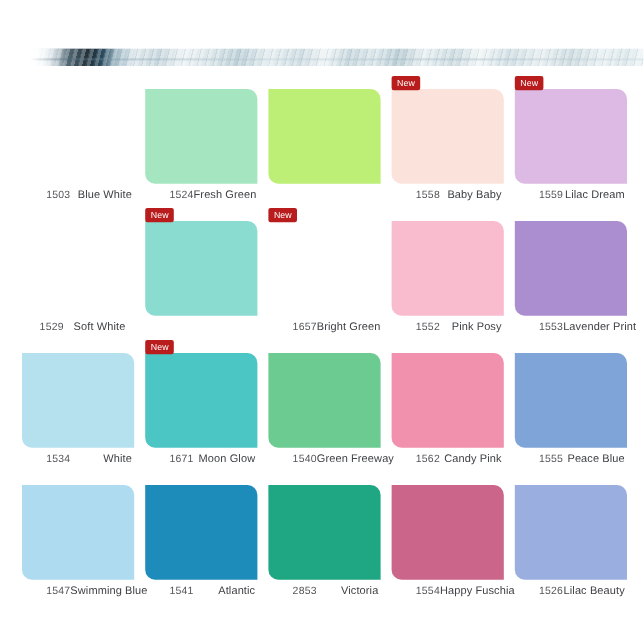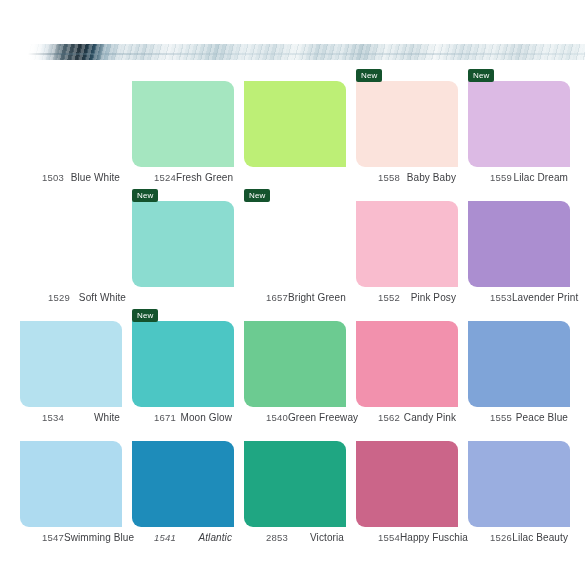--- a/index.html
+++ b/index.html
@@ -128,21 +128,21 @@
   }
   .swatch.blank {
     background: transparent !important;
   }
 
   .badge {
     position: absolute;
     left: 10px;
     top: -3px;
     z-index: 3;
-    background: #14532d;
+    background: #b91c1c;
     color: #ffffff;
     font-size: 8px;
     line-height: 11px;
     padding: 1px 5px 1px 5px;
     border-radius: 2px;
     letter-spacing: 0.1px;
     font-family: "Liberation Sans", "DejaVu Sans", sans-serif;
   }
 
   .labels {
@@ -214,21 +214,21 @@
         <div class="cell" style="left: 458px;">
           <div class="swatch" style="background: rgb(220, 186, 228);"></div>
           <div class="badge">New</div>
           <div class="labels">
             <span class="code">1559</span>
             <span class="cname">Lilac Dream</span>
           </div>
         </div>
       </div>
       <div class="row">
-        <div class="cell" style="left: 16px;">
+        <div class="cell" style="left: 4px;">
           <div class="swatch blank" style="background: rgb(253, 253, 250);"></div>
           <div class="labels">
             <span class="code">1529</span>
             <span class="cname">Soft White</span>
           </div>
         </div>
         <div class="cell" style="left: 122px;">
           <div class="swatch" style="background: rgb(139, 220, 208);"></div>
           <div class="badge">New</div>
         </div>
@@ -294,21 +294,21 @@
         </div>
       </div>
       <div class="row">
         <div class="cell" style="left: 10px;">
           <div class="swatch" style="background: rgb(174, 219, 240);"></div>
           <div class="labels">
             <span class="code">1547</span>
             <span class="cname">Swimming Blue</span>
           </div>
         </div>
-        <div class="cell" style="left: 122px; font-style: italic;">
+        <div class="cell" style="left: 122px;">
           <div class="swatch" style="background: rgb(30, 140, 186);"></div>
           <div class="labels">
             <span class="code">1541</span>
             <span class="cname">Atlantic</span>
           </div>
         </div>
         <div class="cell" style="left: 234px;">
           <div class="swatch" style="background: rgb(31, 166, 130);"></div>
           <div class="labels">
             <span class="code">2853</span>

